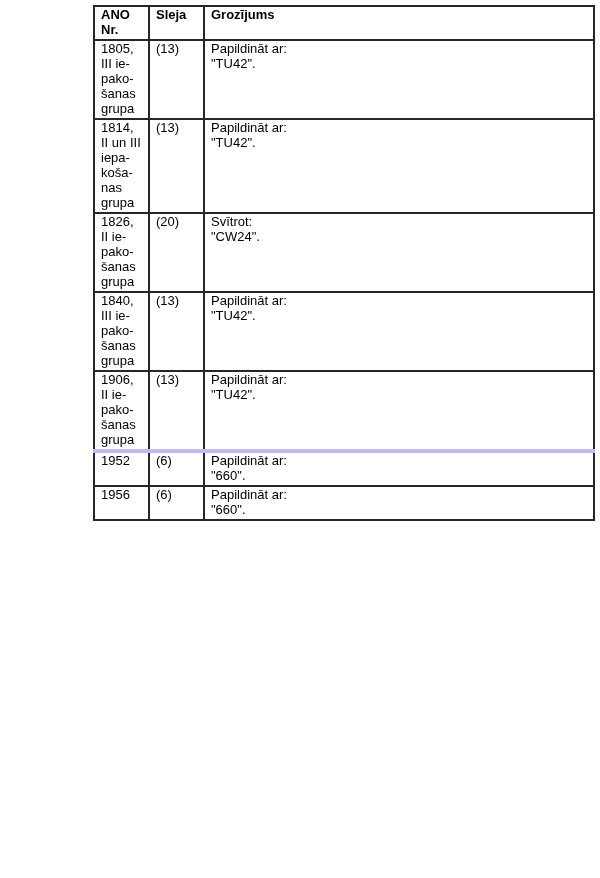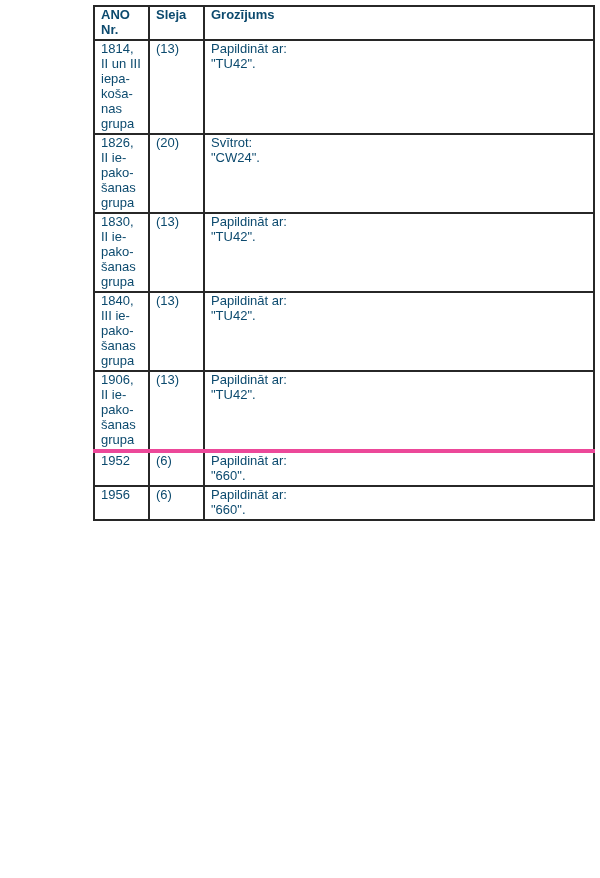--- a/index.html
+++ b/index.html
@@ -7,21 +7,21 @@
     padding: 0;
     background: #ffffff;
   }
   .page {
     position: relative;
     width: 600px;
     height: 878px;
     background: #ffffff;
     overflow: hidden;
     font-family: "Liberation Sans", sans-serif;
-    color: #0c4a6e;
+    color: #000000;
   }
   table.amend {
     position: absolute;
     left: 93px;
     top: 5px;
     width: 502px;
     border-collapse: collapse;
     table-layout: fixed;
   }
   table.amend th,
@@ -37,21 +37,21 @@
   }
   table.amend th {
     font-weight: bold;
     height: 29px;
   }
   col.col-un    { width: 55px; }
   col.col-sleja { width: 55px; }
   col.col-groz  { width: 390px; }
   tr.thick-top th,
   tr.thick-top td {
-    border-top: 4px solid #ec4899;
+    border-top: 4px solid #c4b5fd;
   }
 </style>
 </head>
 <body>
 
 <div class="page">
   <table class="amend">
     <colgroup>
       <col class="col-un">
       <col class="col-sleja">
@@ -60,49 +60,49 @@
     <thead>
       <tr>
         <th>ANO
 Nr.</th>
         <th>Sleja</th>
         <th>Grozījums</th>
       </tr>
     </thead>
     <tbody>
         <tr>
+    <td>1805,
+III ie-
+pako-
+šanas
+grupa</td>
+    <td>(13)</td>
+    <td>Papildināt ar:
+"TU42".</td>
+  </tr>
+        <tr>
     <td>1814,
 II un III
 iepa-
 koša-
 nas
 grupa</td>
     <td>(13)</td>
     <td>Papildināt ar:
 "TU42".</td>
   </tr>
         <tr>
     <td>1826,
 II ie-
 pako-
 šanas
 grupa</td>
     <td>(20)</td>
     <td>Svītrot:
 "CW24".</td>
-  </tr>
-        <tr>
-    <td>1830,
-II ie-
-pako-
-šanas
-grupa</td>
-    <td>(13)</td>
-    <td>Papildināt ar:
-"TU42".</td>
   </tr>
         <tr>
     <td>1840,
 III ie-
 pako-
 šanas
 grupa</td>
     <td>(13)</td>
     <td>Papildināt ar:
 "TU42".</td>

